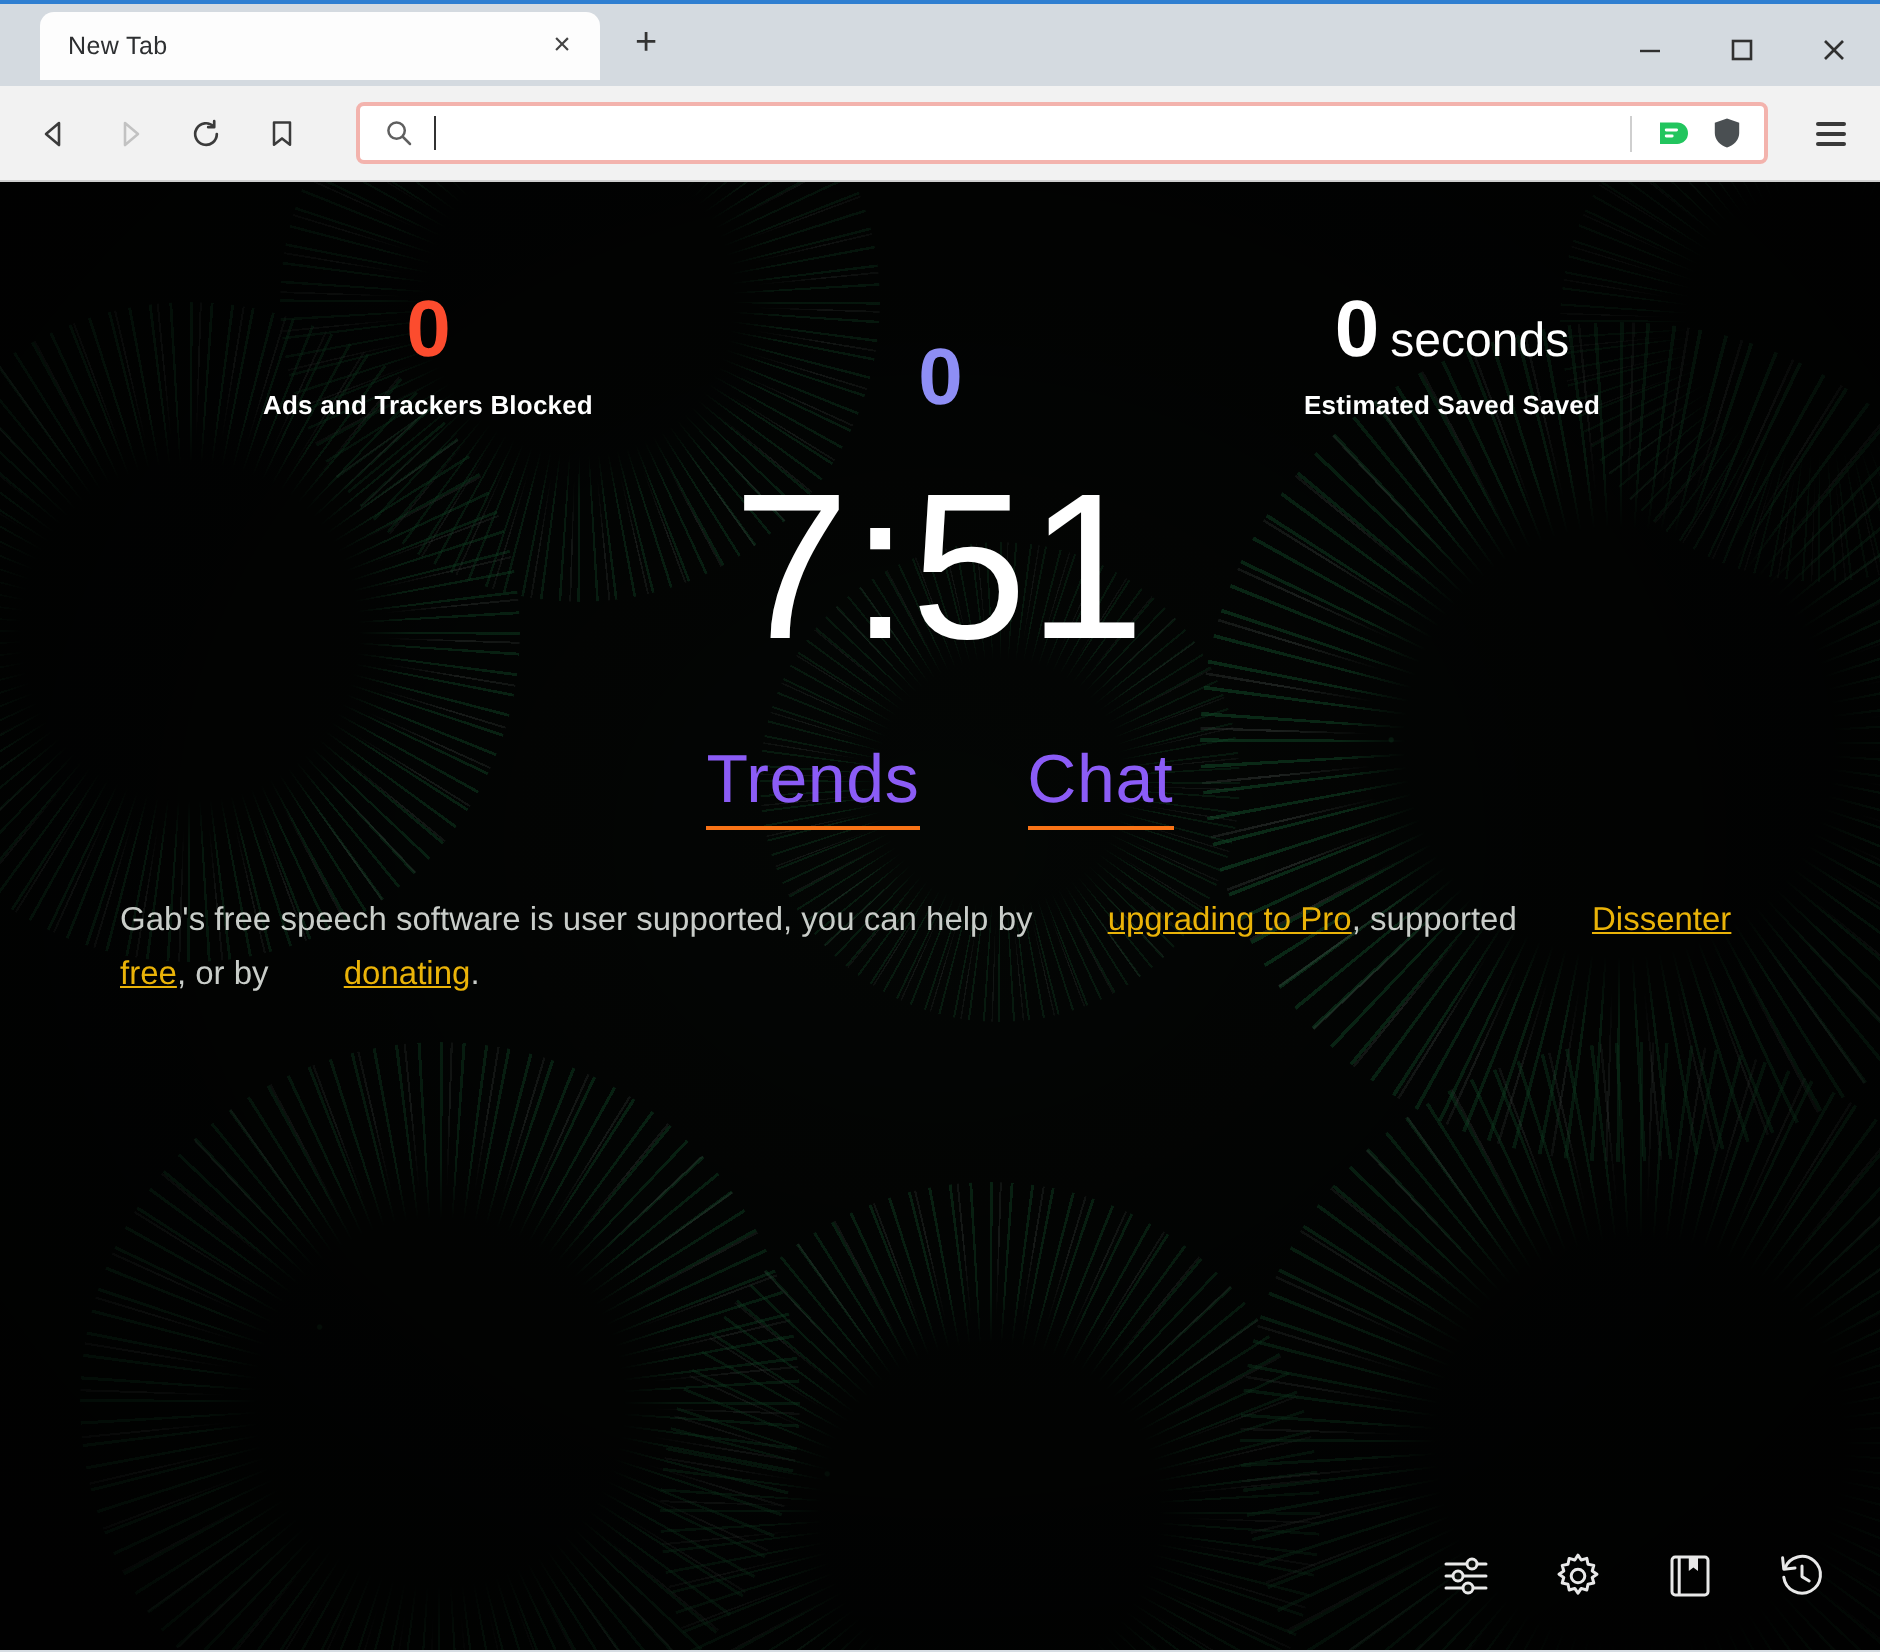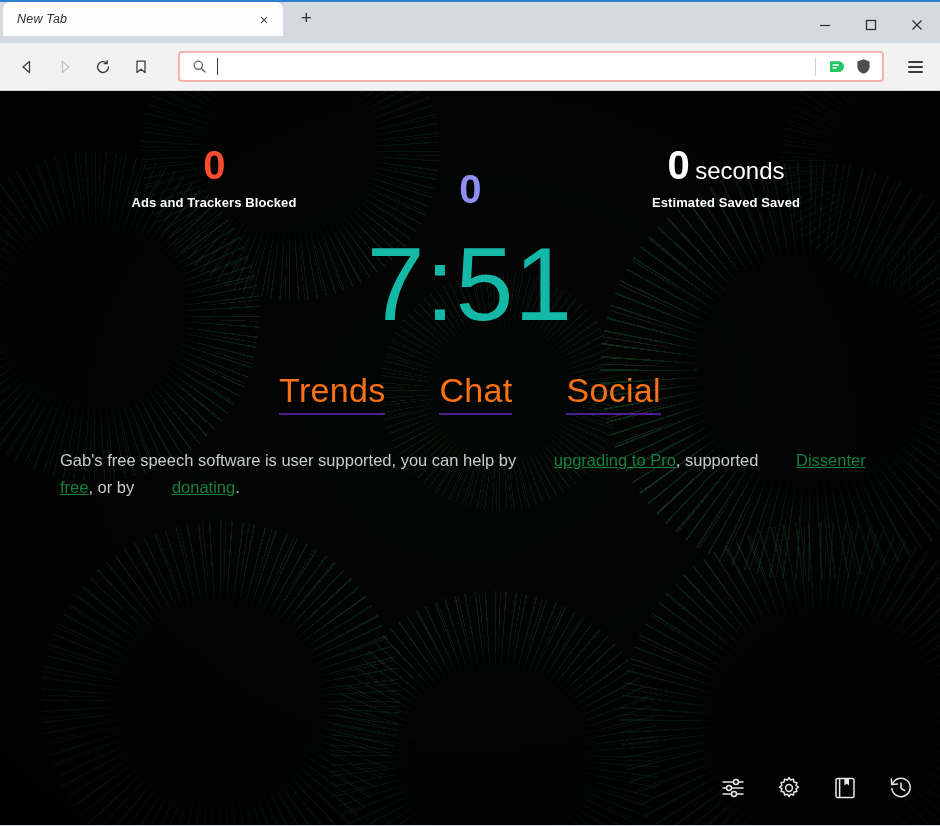--- a/index.html
+++ b/index.html
@@ -9,21 +9,21 @@
     background: #b9c4cc;
   }
   .window { position: relative; width: 940px; height: 826px; background: #d6dce2; overflow: hidden; }
 
   
   .titlebar {
     position: relative; height: 43px; background: #d4dae0;
     border-top: 2px solid #2f7fd1;
     display: flex; align-items: flex-end;
   }
-  .tabstrip { display: flex; align-items: flex-start; height: 100%; padding-left: 3px; font-style: italic; }
+  .tabstrip { display: flex; align-items: center; height: 100%; padding-left: 20px; }
   .tab {
     position: relative; display: flex; align-items: center;
     width: 280px; height: 34px; background: #fdfdfd;
     border-radius: 7px 7px 0 0; padding: 0 8px 0 14px;
   }
   .tab-title {
     flex: 1; font-size: 12.5px; color: #2d2f31; letter-spacing: .2px;
     white-space: nowrap; overflow: hidden; text-overflow: ellipsis;
   }
   .tab-close {
@@ -109,34 +109,34 @@
 
   .stats { display: flex; justify-content: center; align-items: flex-end; gap: 0; padding-top: 53px; }
   .stat { text-align: center; width: 256px; }
   .stat-num { font-size: 40px; font-weight: 700; line-height: 1.05; letter-spacing: -.5px; }
   .stat-num .unit { font-size: 24px; font-weight: 400; margin-left: 6px; letter-spacing: 0; }
   .stat-label { font-size: 13px; font-weight: 700; margin-top: 9px; letter-spacing: .1px; }
 
   .clock {
     text-align: center; margin-top: 22px;
     font-size: 104px; font-weight: 200; letter-spacing: 1px; line-height: 1;
-    color: #14b8a6;
+    color: #ffffff;
   }
 
   .links { display: flex; justify-content: center; gap: 54px; margin-top: 35px; }
   .links a {
-    color: #f97316; font-size: 34px; font-weight: 300; text-decoration: none;
-    border-bottom: 2px solid #4c1d95; padding-bottom: 3px; letter-spacing: .3px;
+    color: #8b5cf6; font-size: 34px; font-weight: 300; text-decoration: none;
+    border-bottom: 2px solid #f97316; padding-bottom: 3px; letter-spacing: .3px;
   }
 
   .support {
     width: 820px; margin: 32px auto 0; text-align: left;
     font-size: 16.5px; font-weight: 300; line-height: 1.65; color: #c9cdc9;
   }
-  .support a { color: #15803d; text-decoration: underline; padding-left: 33px; }
+  .support a { color: #eab308; text-decoration: underline; padding-left: 33px; }
 
   .bottombar {
     position: absolute; right: 24px; bottom: 22px;
     display: flex; align-items: center; gap: 26px;
   }
   .bottombar .ico { width: 30px; height: 30px; display: flex; align-items: center; justify-content: center; }
   .bottombar svg { display: block; }
 </style>
 </head>
 <body>
@@ -255,21 +255,20 @@
           <div class="stat-num" style="color:#ffffff"><span>0</span><span class="unit">seconds</span></div>
           <div class="stat-label">Estimated Saved Saved</div>
         </div>
       </div>
 
       <div class="clock">7:51</div>
 
       <div class="links">
         <a href="#">Trends</a>
         <a href="#">Chat</a>
-        <a href="#">Social</a>
       </div>
 
       <p class="support"><span>Gab's free speech software is user supported, you can help by </span><a href="#">upgrading to Pro</a><span>, supported </span><a href="#">Dissenter free</a><span>, or by </span><a href="#">donating</a><span>.</span></p>
 
       <div class="bottombar">
         <div class="ico">
           <svg width="26" height="26" viewBox="0 0 26 26">
             <line x1="3" y1="7" x2="23" y2="7" stroke="#e8e8e8" stroke-width="1.5" stroke-linecap="round"></line>
             <line x1="3" y1="13" x2="23" y2="13" stroke="#e8e8e8" stroke-width="1.5" stroke-linecap="round"></line>
             <line x1="3" y1="19" x2="23" y2="19" stroke="#e8e8e8" stroke-width="1.5" stroke-linecap="round"></line>

